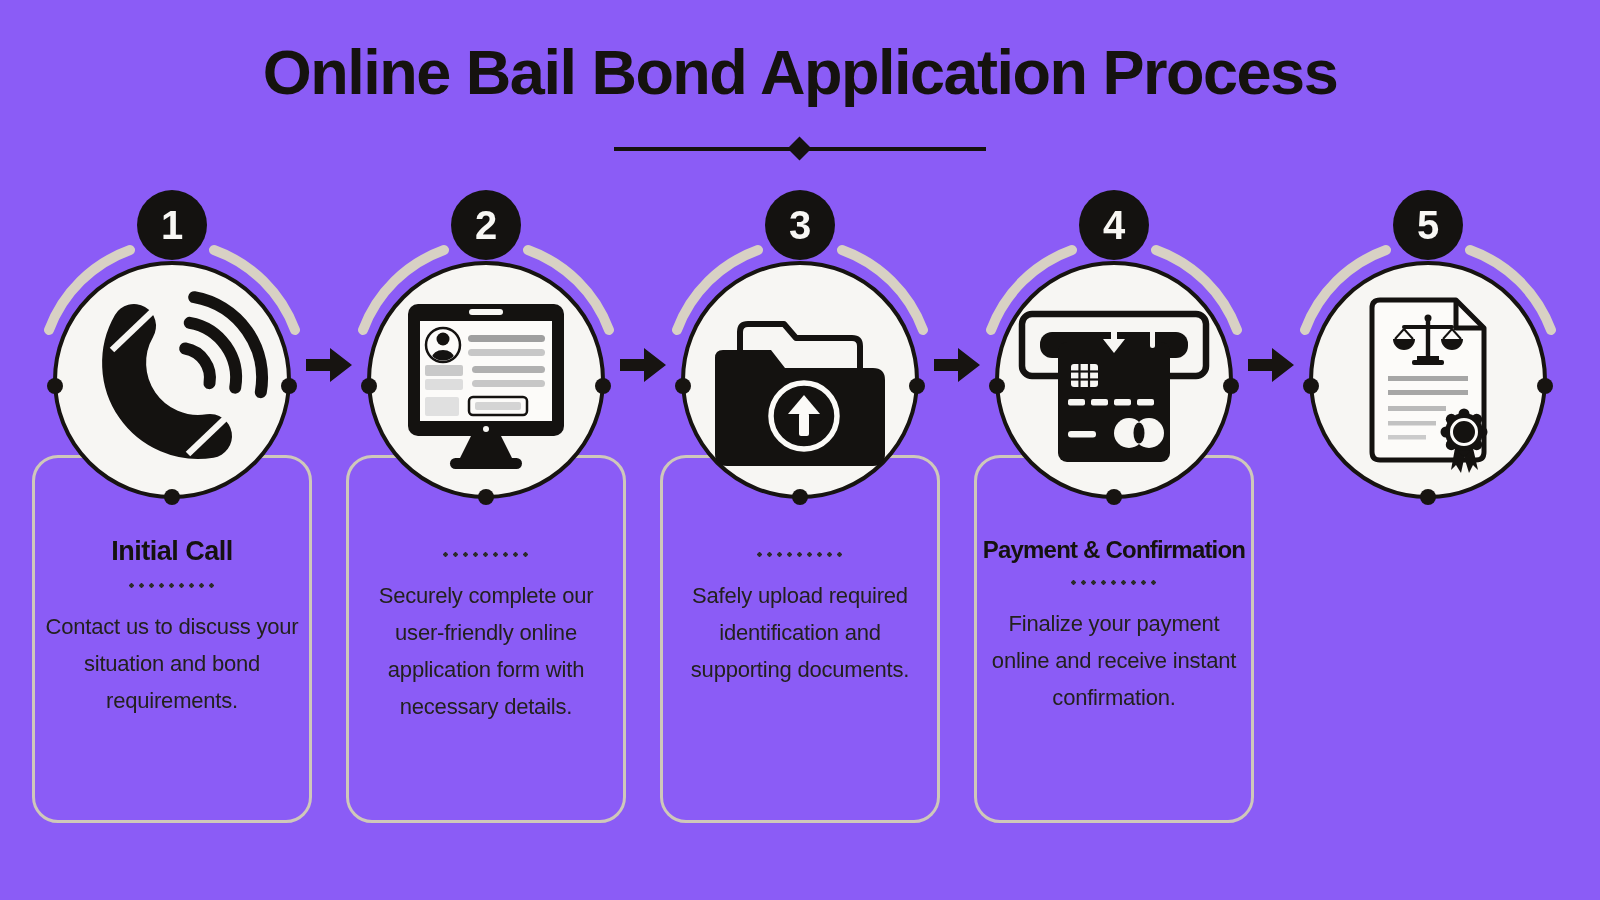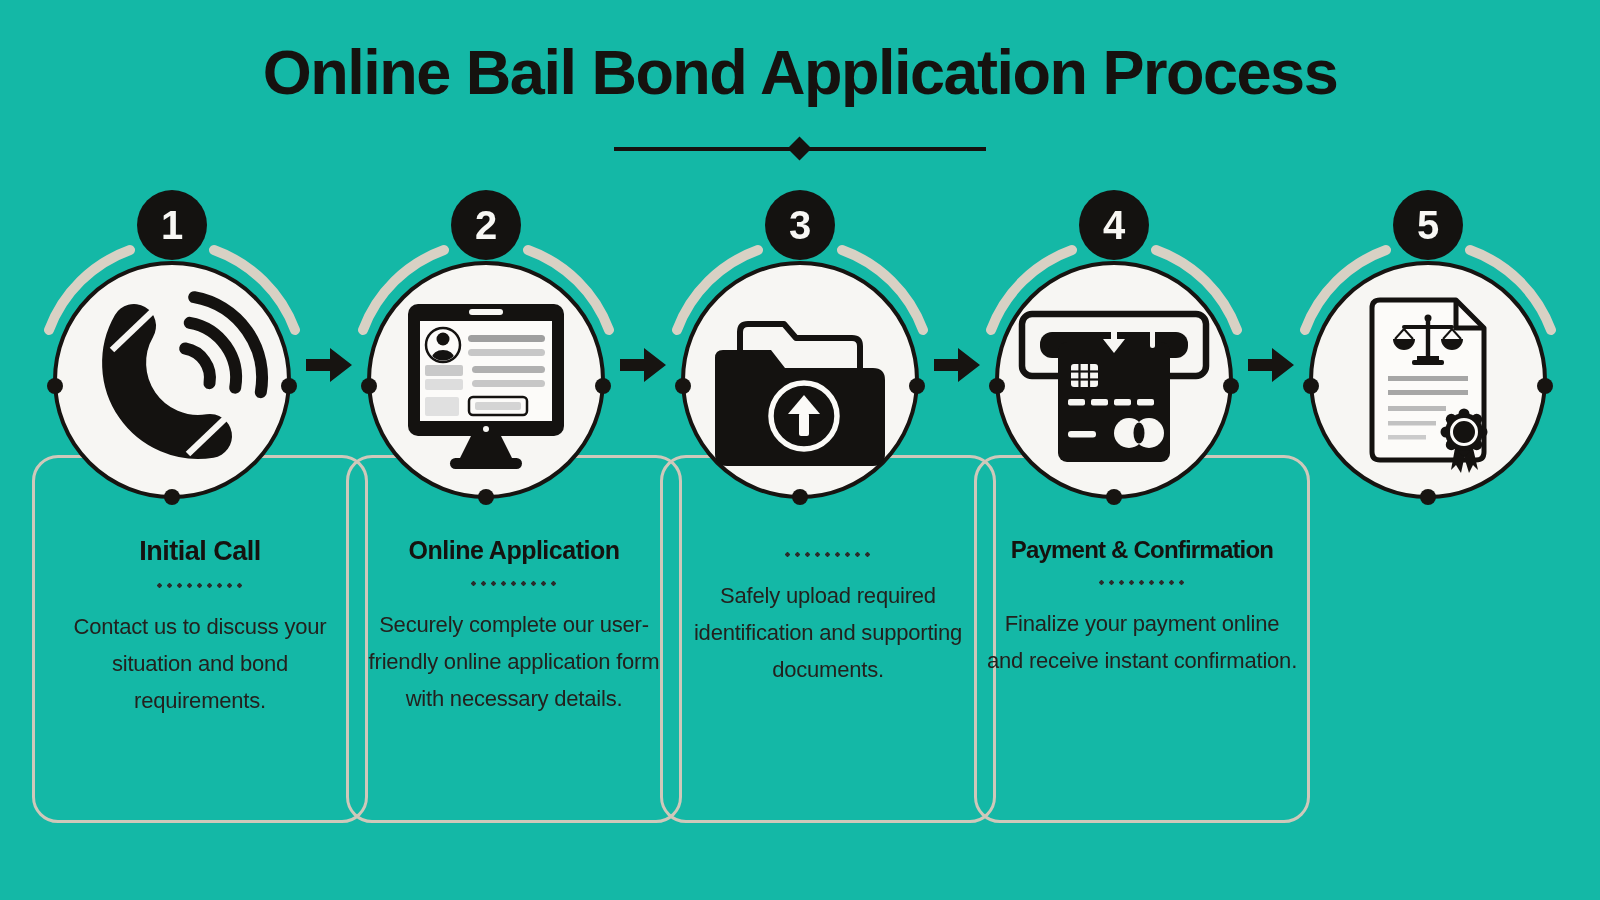--- a/index.html
+++ b/index.html
@@ -1,40 +1,40 @@
 <!DOCTYPE html>
 <html><head>
 <meta charset="utf-8">
 <style>
   html,body{margin:0;padding:0;}
   #canvas{
     position:relative;
     width:1600px;height:900px;
-    background:#14b8a6;
+    background:#8b5cf6;
     font-family:"Liberation Sans", sans-serif;
     overflow:hidden;
     color:#171411;
   }
   .page-title{
     position:absolute;left:0;right:0;top:36px;
     text-align:center;
     font-size:63px;font-weight:bold;letter-spacing:-1.5px;
     color:#15120f;margin:0;
   }
   .title-divider-line{
     position:absolute;left:614px;top:147px;width:372px;height:4px;
     background:#15120f;
   }
   .title-divider-diamond{
     position:absolute;left:791px;top:140px;width:17px;height:17px;
     background:#15120f;transform:rotate(45deg);
   }
   .step{position:absolute;top:0;width:300px;height:900px;}
   .card{
-    position:absolute;left:10px;top:455px;width:336px;height:368px;
+    position:absolute;left:10px;top:455px;width:280px;height:368px;
     box-sizing:border-box;
     border:3px solid #cfc8ba;border-radius:26px;
     padding-top:78px;
     text-align:center;
     z-index:1;
   }
   .card-title{
     margin:0;font-size:27px;font-weight:bold;color:#15120f;
     letter-spacing:-0.5px;white-space:nowrap;
   }
@@ -92,21 +92,20 @@
         <path d="M 22.2 -82.8 A 82 82 0 0 1 88.8 12.2" fill="none" stroke="#141210" stroke-width="12" stroke-linecap="round"></path>
       </g>
     </svg>
     <div class="badge">
         <span>1</span>
       </div>
   </div>
 
   <div class="step" style="left:336px">
     <div class="card">
-      <h3 class="card-title" style="font-size: 25px;">Online Application</h3>
       <div class="dots"></div>
       <p class="card-desc">Securely complete our user-friendly online application form with necessary details.</p>
     </div>
     <svg class="ring" width="300" height="300" viewBox="-150 -150 300 300">
       <path class="arc" d="M -123 -50 A 135 135 0 0 1 -42 -130"></path>
       <path class="arc" d="M 42 -130 A 135 135 0 0 1 123 -50"></path>
       <circle class="bigcircle" cx="0" cy="0" r="117"></circle>
       <circle class="ringdot" cx="-117" cy="6" r="8"></circle>
       <circle class="ringdot" cx="117" cy="6" r="8"></circle>
       <circle class="ringdot" cx="0" cy="117" r="8"></circle>

